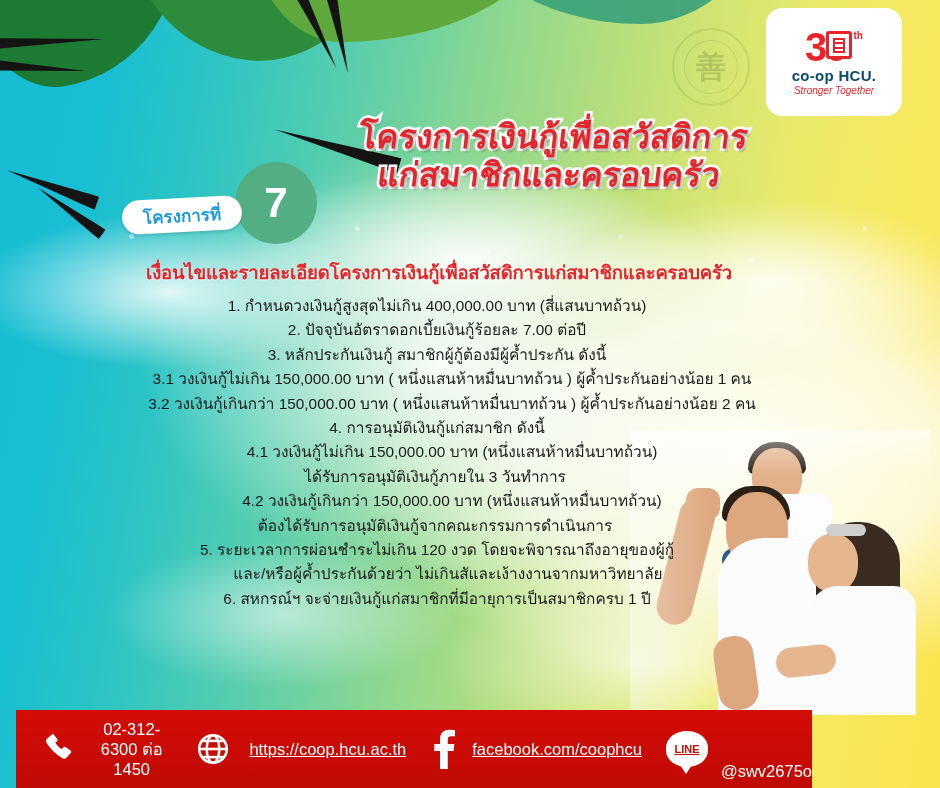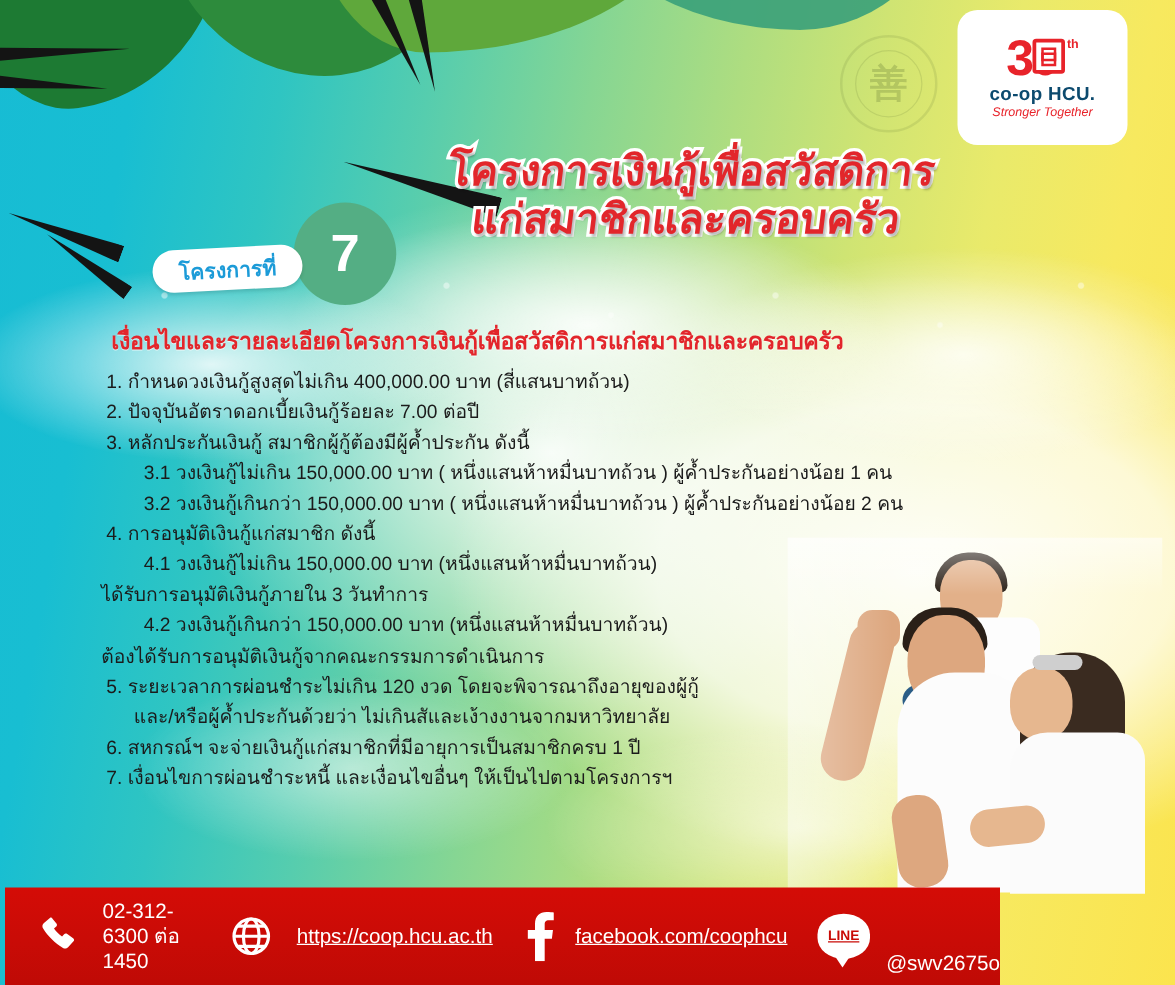--- a/index.html
+++ b/index.html
@@ -173,40 +173,40 @@
   .mom-body{ left:178px; top:156px; width:108px; height:130px; border-radius:30px 22px 0 0; background:#fbfbfb;}
   .mom-armL{ left:146px; top:216px; width:60px; height:30px; border-radius:16px; background:#e6b78f; transform:rotate(-6deg);}
   .photo-fade{
     position:absolute; inset:0;
     background:linear-gradient(to bottom, rgba(255,255,255,.55) 0%, rgba(255,255,255,0) 16%),
                linear-gradient(to left, rgba(255,255,255,0) 72%, rgba(255,255,255,.4) 100%);
     pointer-events:none;
   }
 
   
-  .content{ position:absolute; left:11px; top:258px; width:800px; }
+  .content{ position:absolute; left:0; top:258px; width:800px;text-align:center; }
   .subtitle{
     color:#e2262b; font-weight:bold; font-size:18.5px; margin-left:78px;
     letter-spacing:-.2px; text-shadow:0 1px 0 rgba(255,255,255,.65);
   }
   ul.items{ list-style:none; margin-top:11px; }
   ul.items li{
     color:#1b1b1b; font-size:15.4px; line-height:1.0;
     margin-bottom:9px; white-space:nowrap;
   }
   li.lv1{ margin-left:74px; }
   li.lv2{ margin-left:104px; }
   li.lv3{ margin-left:70px; }
   li.lv4{ margin-left:96px; }
 
   
   .footer{
-    position:absolute; left:4px; bottom:0; width:796px; height:78px;
+    position:absolute; left:16px; bottom:0; width:796px; height:78px;
     background:linear-gradient(180deg,#d40c06 0%,#c90b06 55%,#bf0a05 100%);
-    display:flex; align-items:center; color:#fff;
+    display:flex; align-items:center; color:#fff;text-align:center;
   }
   .fblock{ display:flex; align-items:center; }
   .ficon{ display:flex; align-items:center; justify-content:center; flex:0 0 auto; }
   .ftext{ font-size:16.5px; line-height:1.22; }
   .ftext.u{ text-decoration:underline; }
   .b-phone{ margin-left:26px; }
   .b-phone .ftext{ margin-left:16px; max-width:130px; white-space:normal;}
   .b-web{ margin-left:26px; }
   .b-web .ftext{ margin-left:18px; }
   .b-fb{ margin-left:22px; }
@@ -303,21 +303,20 @@
         <li class="lv2">3.1  วงเงินกู้ไม่เกิน   150,000.00 บาท  ( หนึ่งแสนห้าหมื่นบาทถ้วน ) ผู้ค้ำประกันอย่างน้อย 1  คน</li>
         <li class="lv2">3.2  วงเงินกู้เกินกว่า 150,000.00 บาท  ( หนึ่งแสนห้าหมื่นบาทถ้วน ) ผู้ค้ำประกันอย่างน้อย 2  คน</li>
         <li class="lv1">4.  การอนุมัติเงินกู้แก่สมาชิก ดังนี้</li>
         <li class="lv2">4.1  วงเงินกู้ไม่เกิน 150,000.00 บาท  (หนึ่งแสนห้าหมื่นบาทถ้วน)</li>
         <li class="lv3">ได้รับการอนุมัติเงินกู้ภายใน 3 วันทำการ</li>
         <li class="lv2">4.2  วงเงินกู้เกินกว่า 150,000.00 บาท (หนึ่งแสนห้าหมื่นบาทถ้วน)</li>
         <li class="lv3">ต้องได้รับการอนุมัติเงินกู้จากคณะกรรมการดำเนินการ</li>
         <li class="lv1">5.  ระยะเวลาการผ่อนชำระไม่เกิน  120  งวด โดยจะพิจารณาถึงอายุของผู้กู้</li>
         <li class="lv4">และ/หรือผู้ค้ำประกันด้วยว่า ไม่เกินสัและเง้างงานจากมหาวิทยาลัย</li>
         <li class="lv1">6.  สหกรณ์ฯ จะจ่ายเงินกู้แก่สมาชิกที่มีอายุการเป็นสมาชิกครบ  1  ปี</li>
-        <li class="lv1">7.  เงื่อนไขการผ่อนชำระหนี้  และเงื่อนไขอื่นๆ  ให้เป็นไปตามโครงการฯ</li>
       </ul>
   </div>
 
   <div class="footer">
 
     <div class="fblock b-phone">
       <span class="ficon">
         <svg width="36" height="36" viewBox="0 0 24 24" fill="#ffffff">
           <path d="M6.6 2.3 3.3 5.1c-.8.7-.9 1.9-.3 2.8 2.6 4.2 6.3 7.8 10.6 10.3.9.5 2 .3 2.7-.4l2.9-3.1c.5-.5.4-1.3-.2-1.7l-3.3-2.3c-.5-.3-1.1-.2-1.5.2l-1.1 1.2c-1.7-1.1-3.2-2.5-4.3-4.2l1.2-1.1c.4-.4.5-1 .2-1.5L8 2.6c-.3-.6-1-.7-1.4-.3z"></path>
         </svg>

